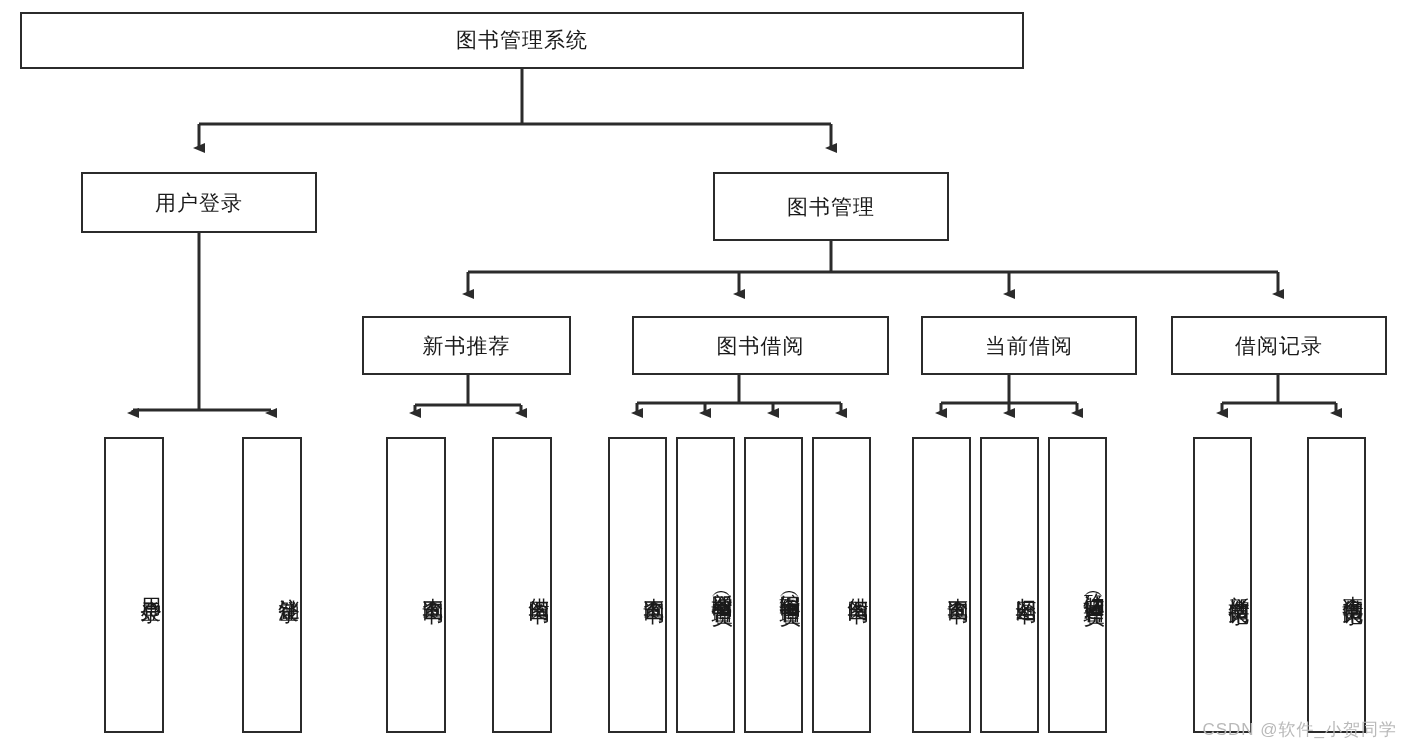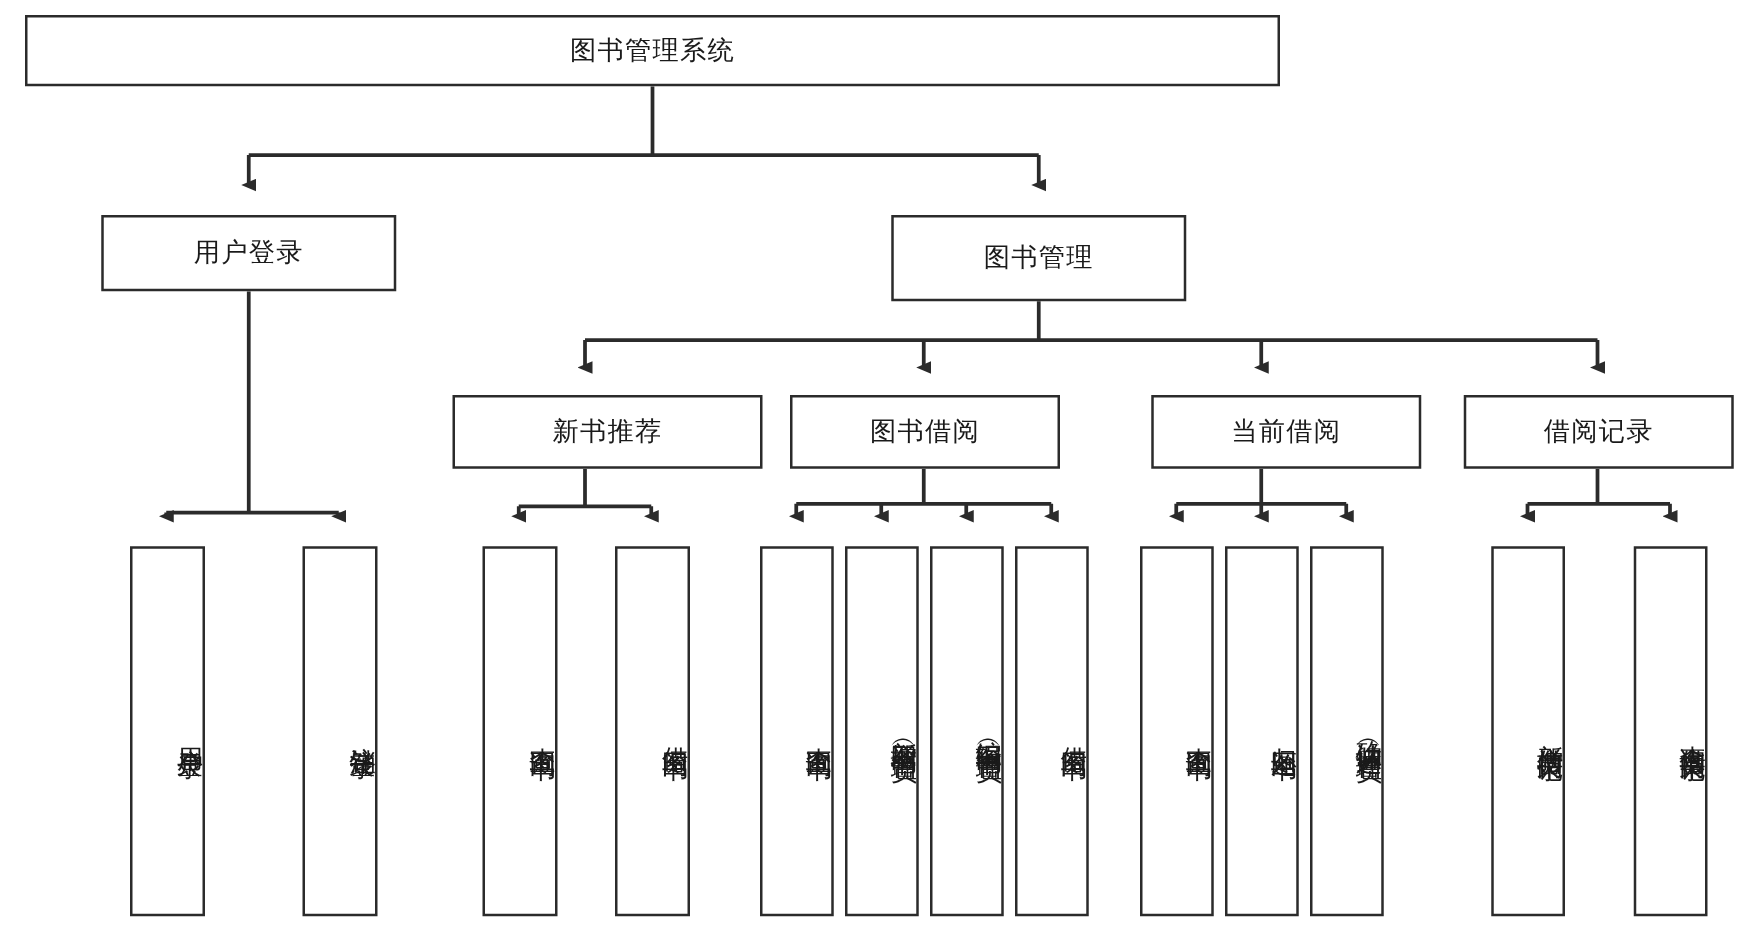--- a/index.html
+++ b/index.html
@@ -126,24 +126,24 @@
     <span class="label">图书管理系统</span>
   </div>
 
   <div class="node horizontal" style="left:81px; top:172px; width:236px; height:61px;">
     <span class="label">用户登录</span>
   </div>
   <div class="node horizontal" style="left:713px; top:172px; width:236px; height:69px;">
     <span class="label">图书管理</span>
   </div>
 
-  <div class="node horizontal" style="left:362px; top:316px; width:248px; height:59px;">
+  <div class="node horizontal" style="left:362px; top:316px; width:209px; height:59px;">
     <span class="label">新书推荐</span>
   </div>
-  <div class="node horizontal" style="left:632px; top:316px; width:216px; height:59px;">
+  <div class="node horizontal" style="left:632px; top:316px; width:257px; height:59px;">
     <span class="label">图书借阅</span>
   </div>
   <div class="node horizontal" style="left:901px; top:316px; width:216px; height:59px;margin-left:20px;">
     <span class="label">当前借阅</span>
   </div>
   <div class="node horizontal" style="left:1171px; top:316px; width:216px; height:59px;">
     <span class="label">借阅记录</span>
   </div>
 
   <div class="node vertical" style="left:104px; top:437px; width:60px; height:296px;">
@@ -183,14 +183,15 @@
     <span class="label">确认归还（管理员）</span>
   </div>
 
   <div class="node vertical" style="left:1193px; top:437px; width:59px; height:296px;">
     <span class="label">新增借阅记录</span>
   </div>
   <div class="node vertical" style="left:1307px; top:437px; width:59px; height:296px;">
     <span class="label">查询借阅记录</span>
   </div>
 
+  <div class="watermark">CSDN @软件_小贺同学</div>
 
 </div>
 
 </body></html>

